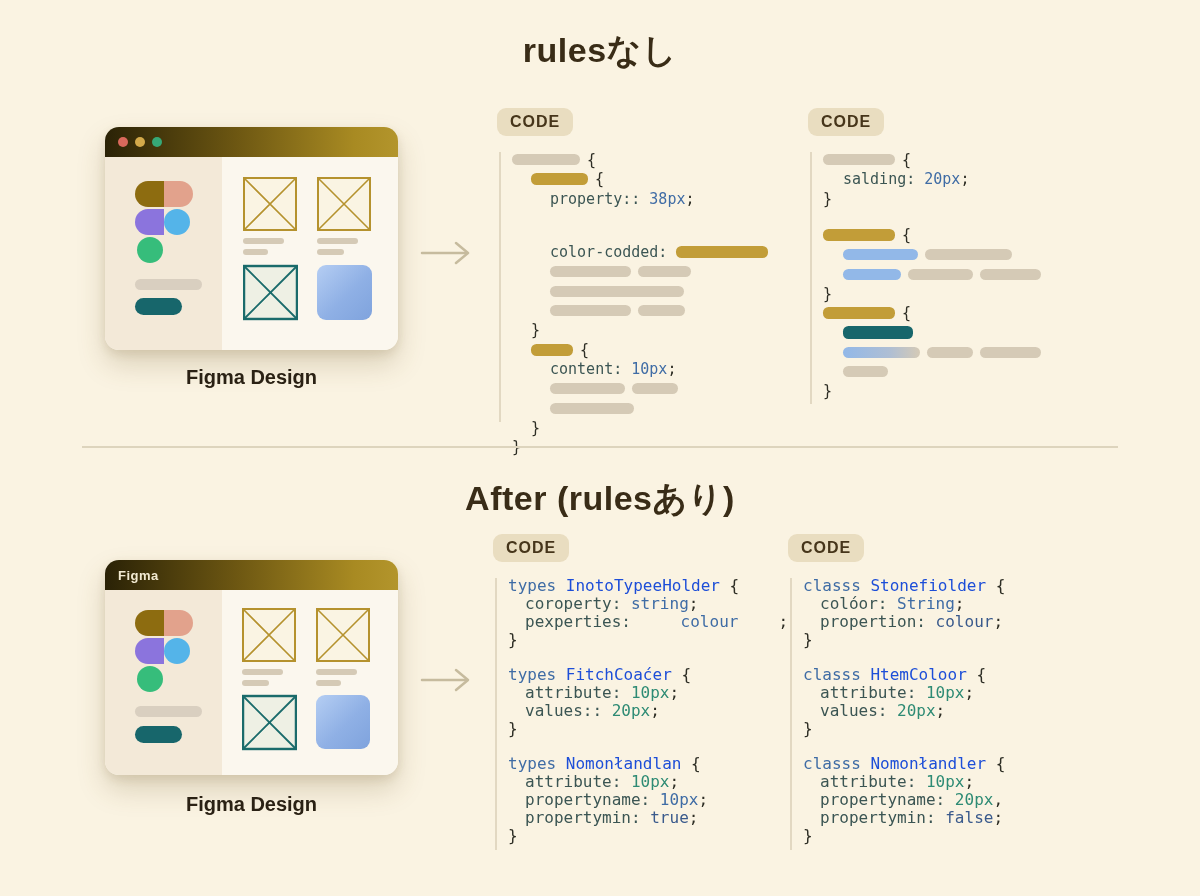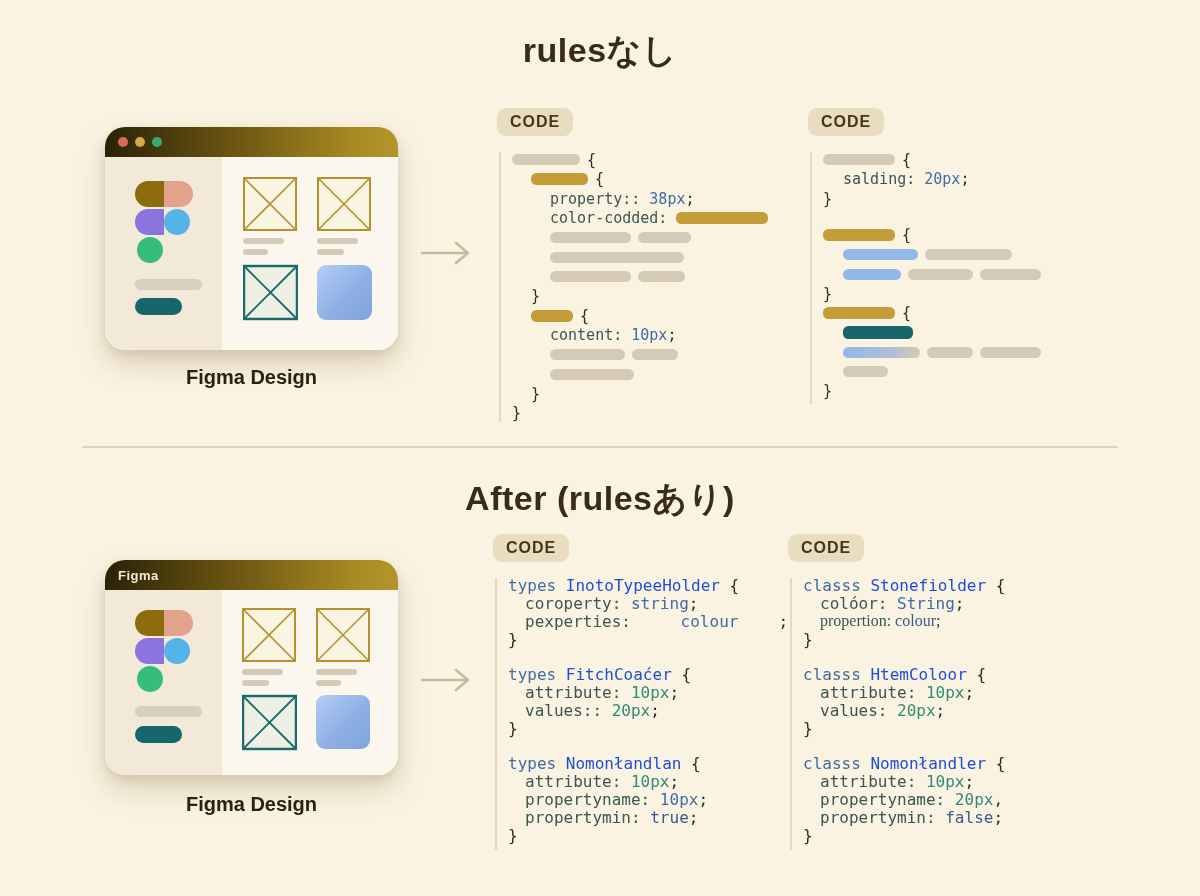--- a/index.html
+++ b/index.html
@@ -3,21 +3,21 @@
 <meta charset="utf-8">
 <style>
   html,body{margin:0;padding:0;}
   body{font-family:"Liberation Sans","DejaVu Sans",sans-serif;}
   #canvas{position:relative;width:1200px;height:896px;background:#faf3e2;overflow:hidden;}
 
   .section-title{position:absolute;left:0;width:1200px;text-align:center;
     font-size:34px;font-weight:800;color:#392c17;letter-spacing:.5px;}
 
   
-  .figma-window{position:absolute;width:293px;height:223px;border-radius:20px;overflow:hidden;
+  .figma-window{position:absolute;width:293px;height:223px;border-radius:14px;overflow:hidden;
     box-shadow:0 14px 28px rgba(110,85,35,.22), 0 4px 10px rgba(110,85,35,.12);background:#fbf7ee;}
   .titlebar{height:30px;display:flex;align-items:center;padding:0 13px;
     background:linear-gradient(90deg,#2a2206 0%,#6d5712 45%,#a88a22 85%,#b3952c 100%);}
   .dot{width:10px;height:10px;border-radius:50%;margin-right:7px;}
   .dot-red{background:#d9695c;} .dot-yellow{background:#d3a94a;} .dot-green{background:#36a877;}
   .titlebar-label{color:#f2ead2;font-size:13px;font-weight:700;letter-spacing:.5px;}
   .window-body{position:relative;display:flex;height:193px;}
   .wb-sidebar{position:relative;width:117px;background:#f3e9d8;}
   .wb-main{position:relative;flex:1;background:#fbf7ee;}
 
@@ -132,21 +132,21 @@
     <polyline points="36,3 48,13 36,23" fill="none" stroke="#c6bb9e" stroke-width="2.5" stroke-linecap="round" stroke-linejoin="round"></polyline>
   </svg>
 
   <div class="code-block" style="left:497px;top:108px">
     <div class="code-badge">CODE</div>
     <div class="code-rule" style="height:270px"></div>
     <div class="code-lines lh-lg">
         <div class="code-line" style="padding-left: 0px;"><span class="pill pill-gray" style="width: 68px;"></span><span class="tok tok-brace">{</span></div>
         <div class="code-line" style="padding-left: 19px;"><span class="pill pill-gold" style="width: 57px;"></span><span class="tok tok-brace">{</span></div>
         <div class="code-line" style="padding-left: 38px;"><span class="tok tok-name">property:: </span><span class="tok tok-blue">38px</span><span class="tok tok-brace">;</span></div>
-        <div class="code-line" style="padding-left: 38px;"><span class="tok tok-name">color-codded: </span><span class="pill pill-gold" style="width: 92px;"></span></div>
+        <div class="code-line" style="padding-left: 38px; margin-top: 34px;"><span class="tok tok-name">color-codded: </span><span class="pill pill-gold" style="width: 92px;"></span></div>
         <div class="code-line" style="padding-left: 38px;"><span class="pill pill-gray" style="width: 81px;"></span><span class="pill pill-gray" style="width: 53px;"></span></div>
         <div class="code-line" style="padding-left: 38px;"><span class="pill pill-gray" style="width: 134px;"></span></div>
         <div class="code-line" style="padding-left: 38px;"><span class="pill pill-gray" style="width: 81px;"></span><span class="pill pill-gray" style="width: 47px;"></span></div>
         <div class="code-line" style="padding-left: 19px;"><span class="tok tok-brace">}</span></div>
         <div class="code-line" style="padding-left: 19px;"><span class="pill pill-gold" style="width: 42px;"></span><span class="tok tok-brace">{</span></div>
         <div class="code-line" style="padding-left: 38px;"><span class="tok tok-name">content: </span><span class="tok tok-blue">10px</span><span class="tok tok-brace">;</span></div>
         <div class="code-line" style="padding-left: 38px;"><span class="pill pill-gray" style="width: 75px;"></span><span class="pill pill-gray" style="width: 46px;"></span></div>
         <div class="code-line" style="padding-left: 38px;"><span class="pill pill-gray" style="width: 84px;"></span></div>
         <div class="code-line" style="padding-left: 19px;"><span class="tok tok-brace">}</span></div>
         <div class="code-line" style="padding-left: 0px;"><span class="tok tok-brace">}</span></div>
@@ -249,21 +249,21 @@
         <div class="code-line" style="padding-left: 0px;"><span class="tok tok-brace">}</span></div>
       </div>
   </div>
 
   <div class="code-block" style="left:788px;top:534px">
     <div class="code-badge">CODE</div>
     <div class="code-rule" style="height:272px"></div>
     <div class="code-lines lh-sm">
         <div class="code-line" style="padding-left: 0px;"><span class="tok tok-blue">classs </span><span class="tok tok-gold">Stonefiolder </span><span class="tok tok-brace">{</span></div>
         <div class="code-line" style="padding-left: 17px;"><span class="tok tok-name">colóor: </span><span class="tok tok-blue">String</span><span class="tok tok-brace">;</span></div>
-        <div class="code-line" style="padding-left: 17px; font-family: Liberation Serif, serif;"><span class="tok tok-name">propertion: </span><span class="tok tok-navy">colour</span><span class="tok tok-brace">;</span></div>
+        <div class="code-line" style="padding-left: 17px;"><span class="tok tok-name">propertion: </span><span class="tok tok-navy">colour</span><span class="tok tok-brace">;</span></div>
         <div class="code-line" style="padding-left: 0px;"><span class="tok tok-brace">}</span></div>
         <div class="code-line gap" style="padding-left: 0px;"><span class="tok tok-blue">classs </span><span class="tok tok-gold">HtemColoor </span><span class="tok tok-brace">{</span></div>
         <div class="code-line" style="padding-left: 17px;"><span class="tok tok-name">attribute: </span><span class="tok tok-teal">10px</span><span class="tok tok-brace">;</span></div>
         <div class="code-line" style="padding-left: 17px;"><span class="tok tok-name">values: </span><span class="tok tok-teal">20px</span><span class="tok tok-brace">;</span></div>
         <div class="code-line" style="padding-left: 0px;"><span class="tok tok-brace">}</span></div>
         <div class="code-line gap" style="padding-left: 0px;"><span class="tok tok-blue">classs </span><span class="tok tok-gold">Nomonłandler </span><span class="tok tok-brace">{</span></div>
         <div class="code-line" style="padding-left: 17px;"><span class="tok tok-name">attribute: </span><span class="tok tok-teal">10px</span><span class="tok tok-brace">;</span></div>
         <div class="code-line" style="padding-left: 17px;"><span class="tok tok-name">propertyname: </span><span class="tok tok-teal">20px</span><span class="tok tok-brace">,</span></div>
         <div class="code-line" style="padding-left: 17px;"><span class="tok tok-name">propertymin: </span><span class="tok tok-navy">false</span><span class="tok tok-brace">;</span></div>
         <div class="code-line" style="padding-left: 0px;"><span class="tok tok-brace">}</span></div>

